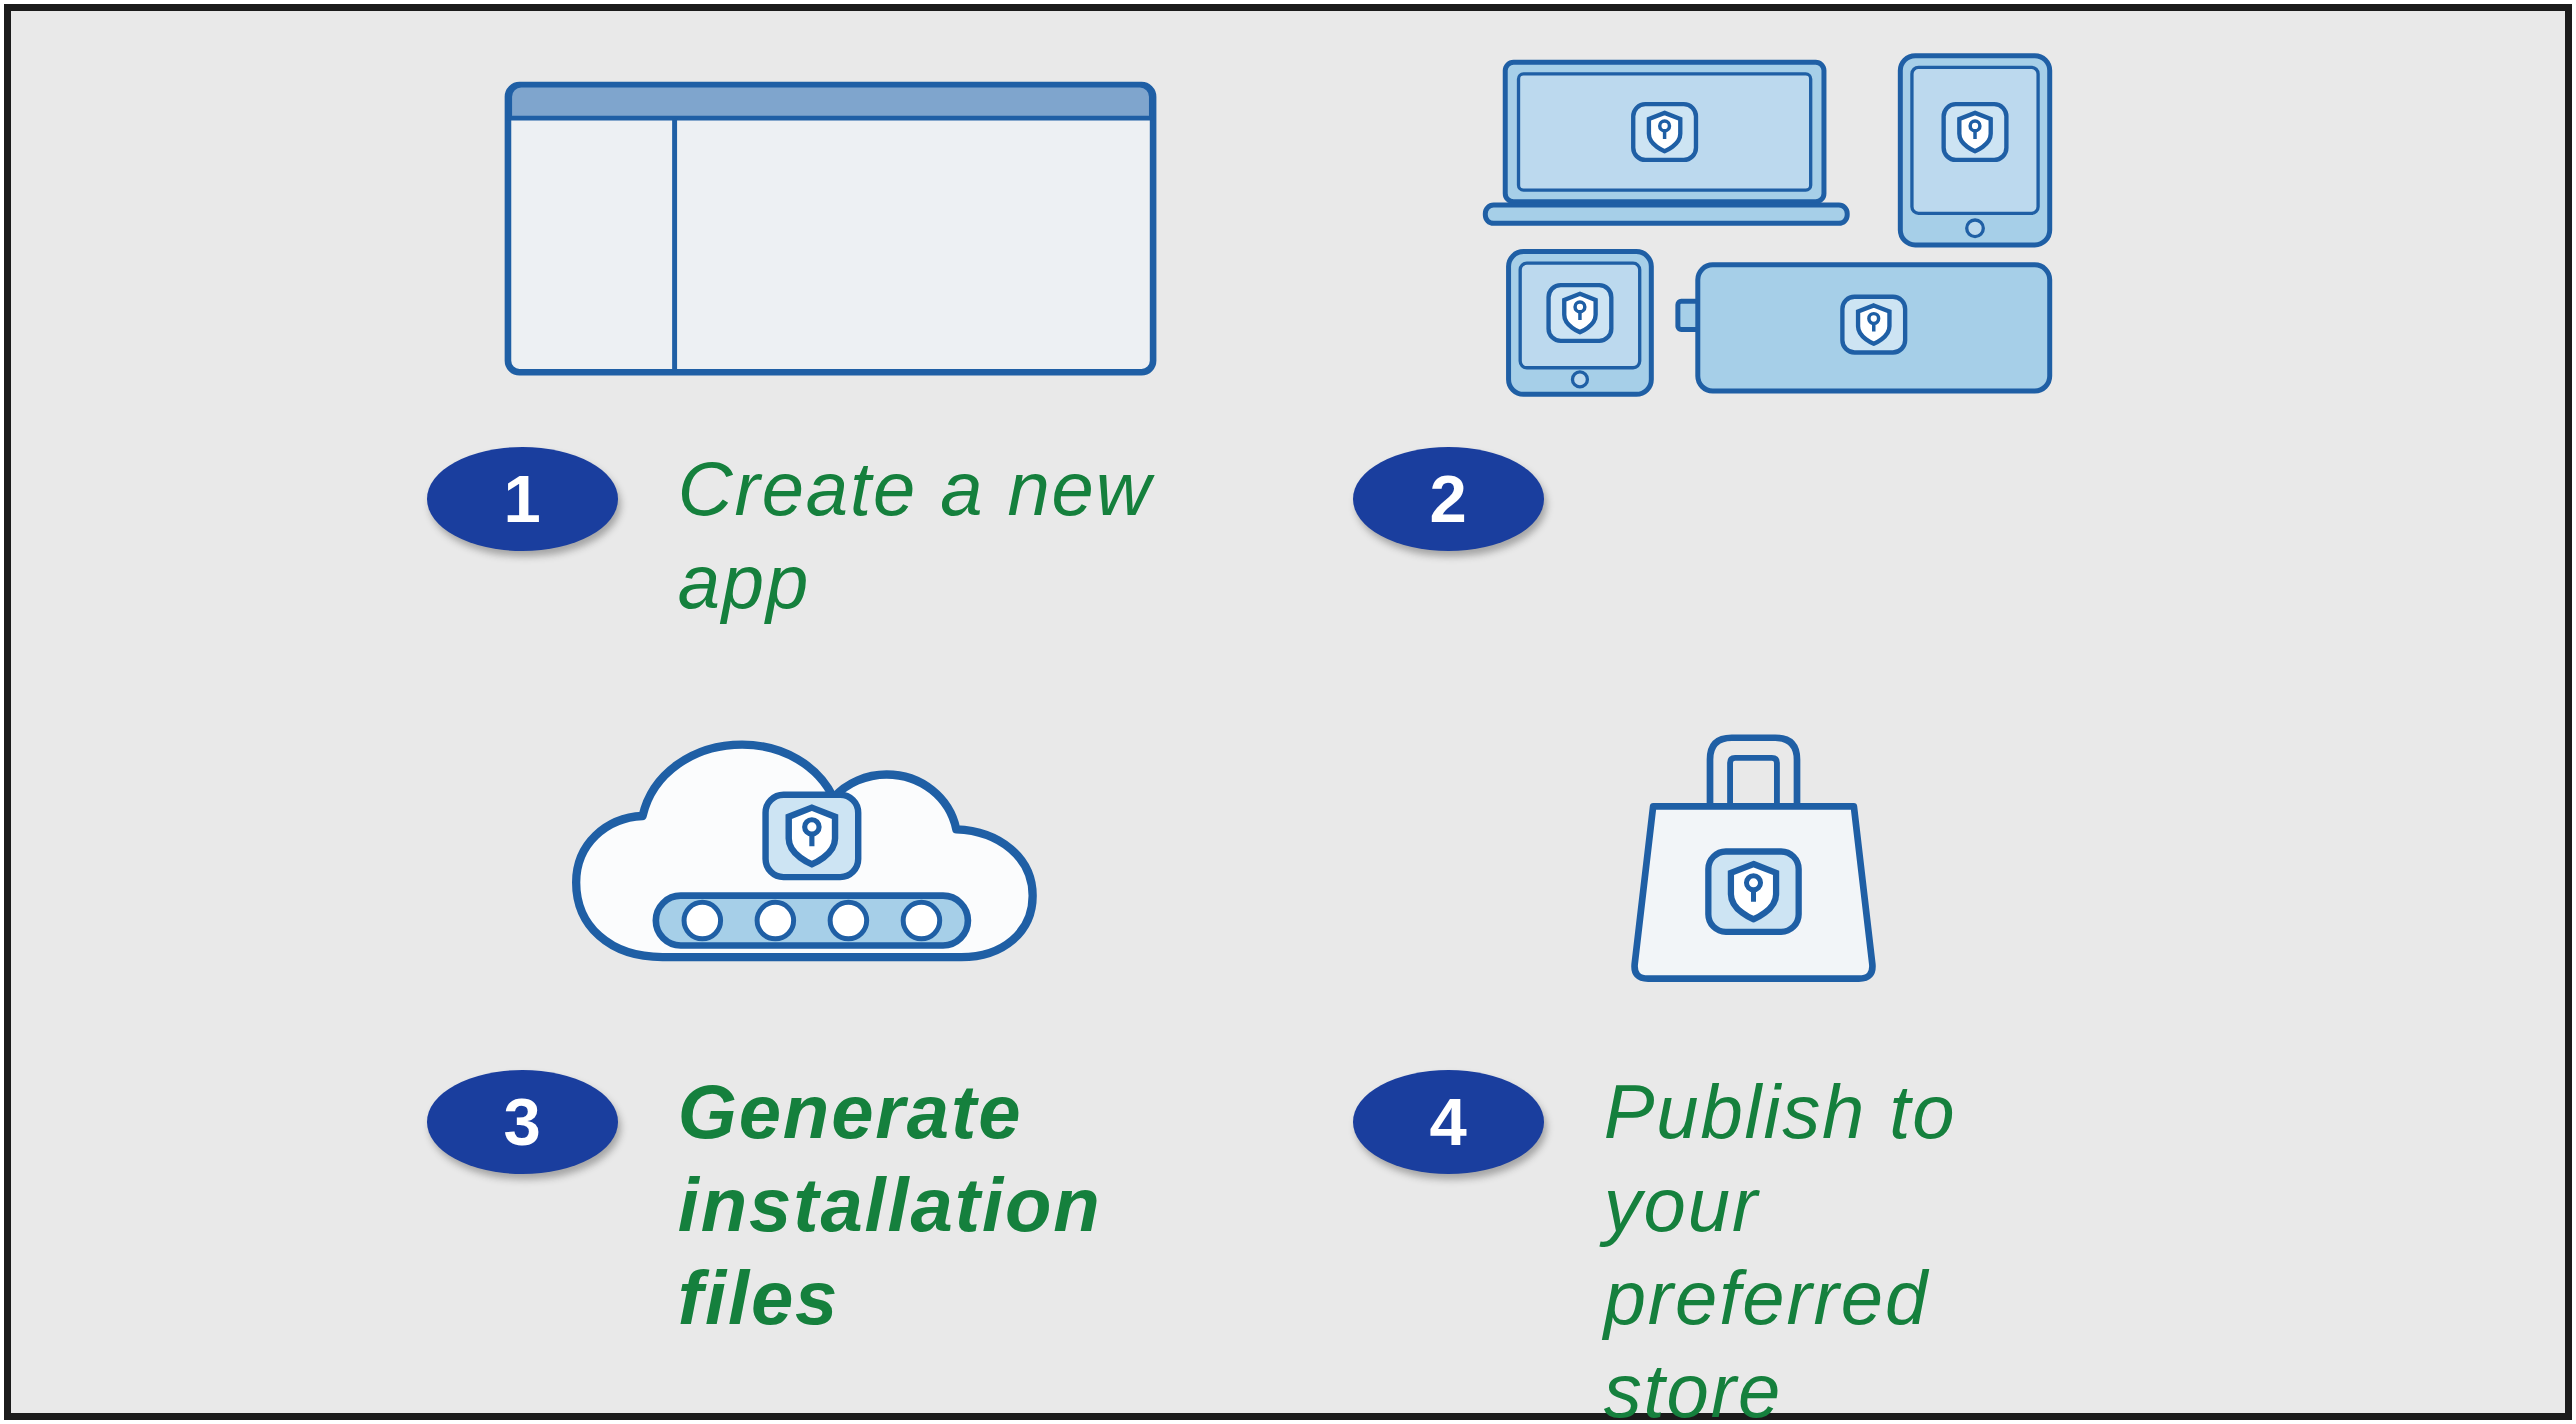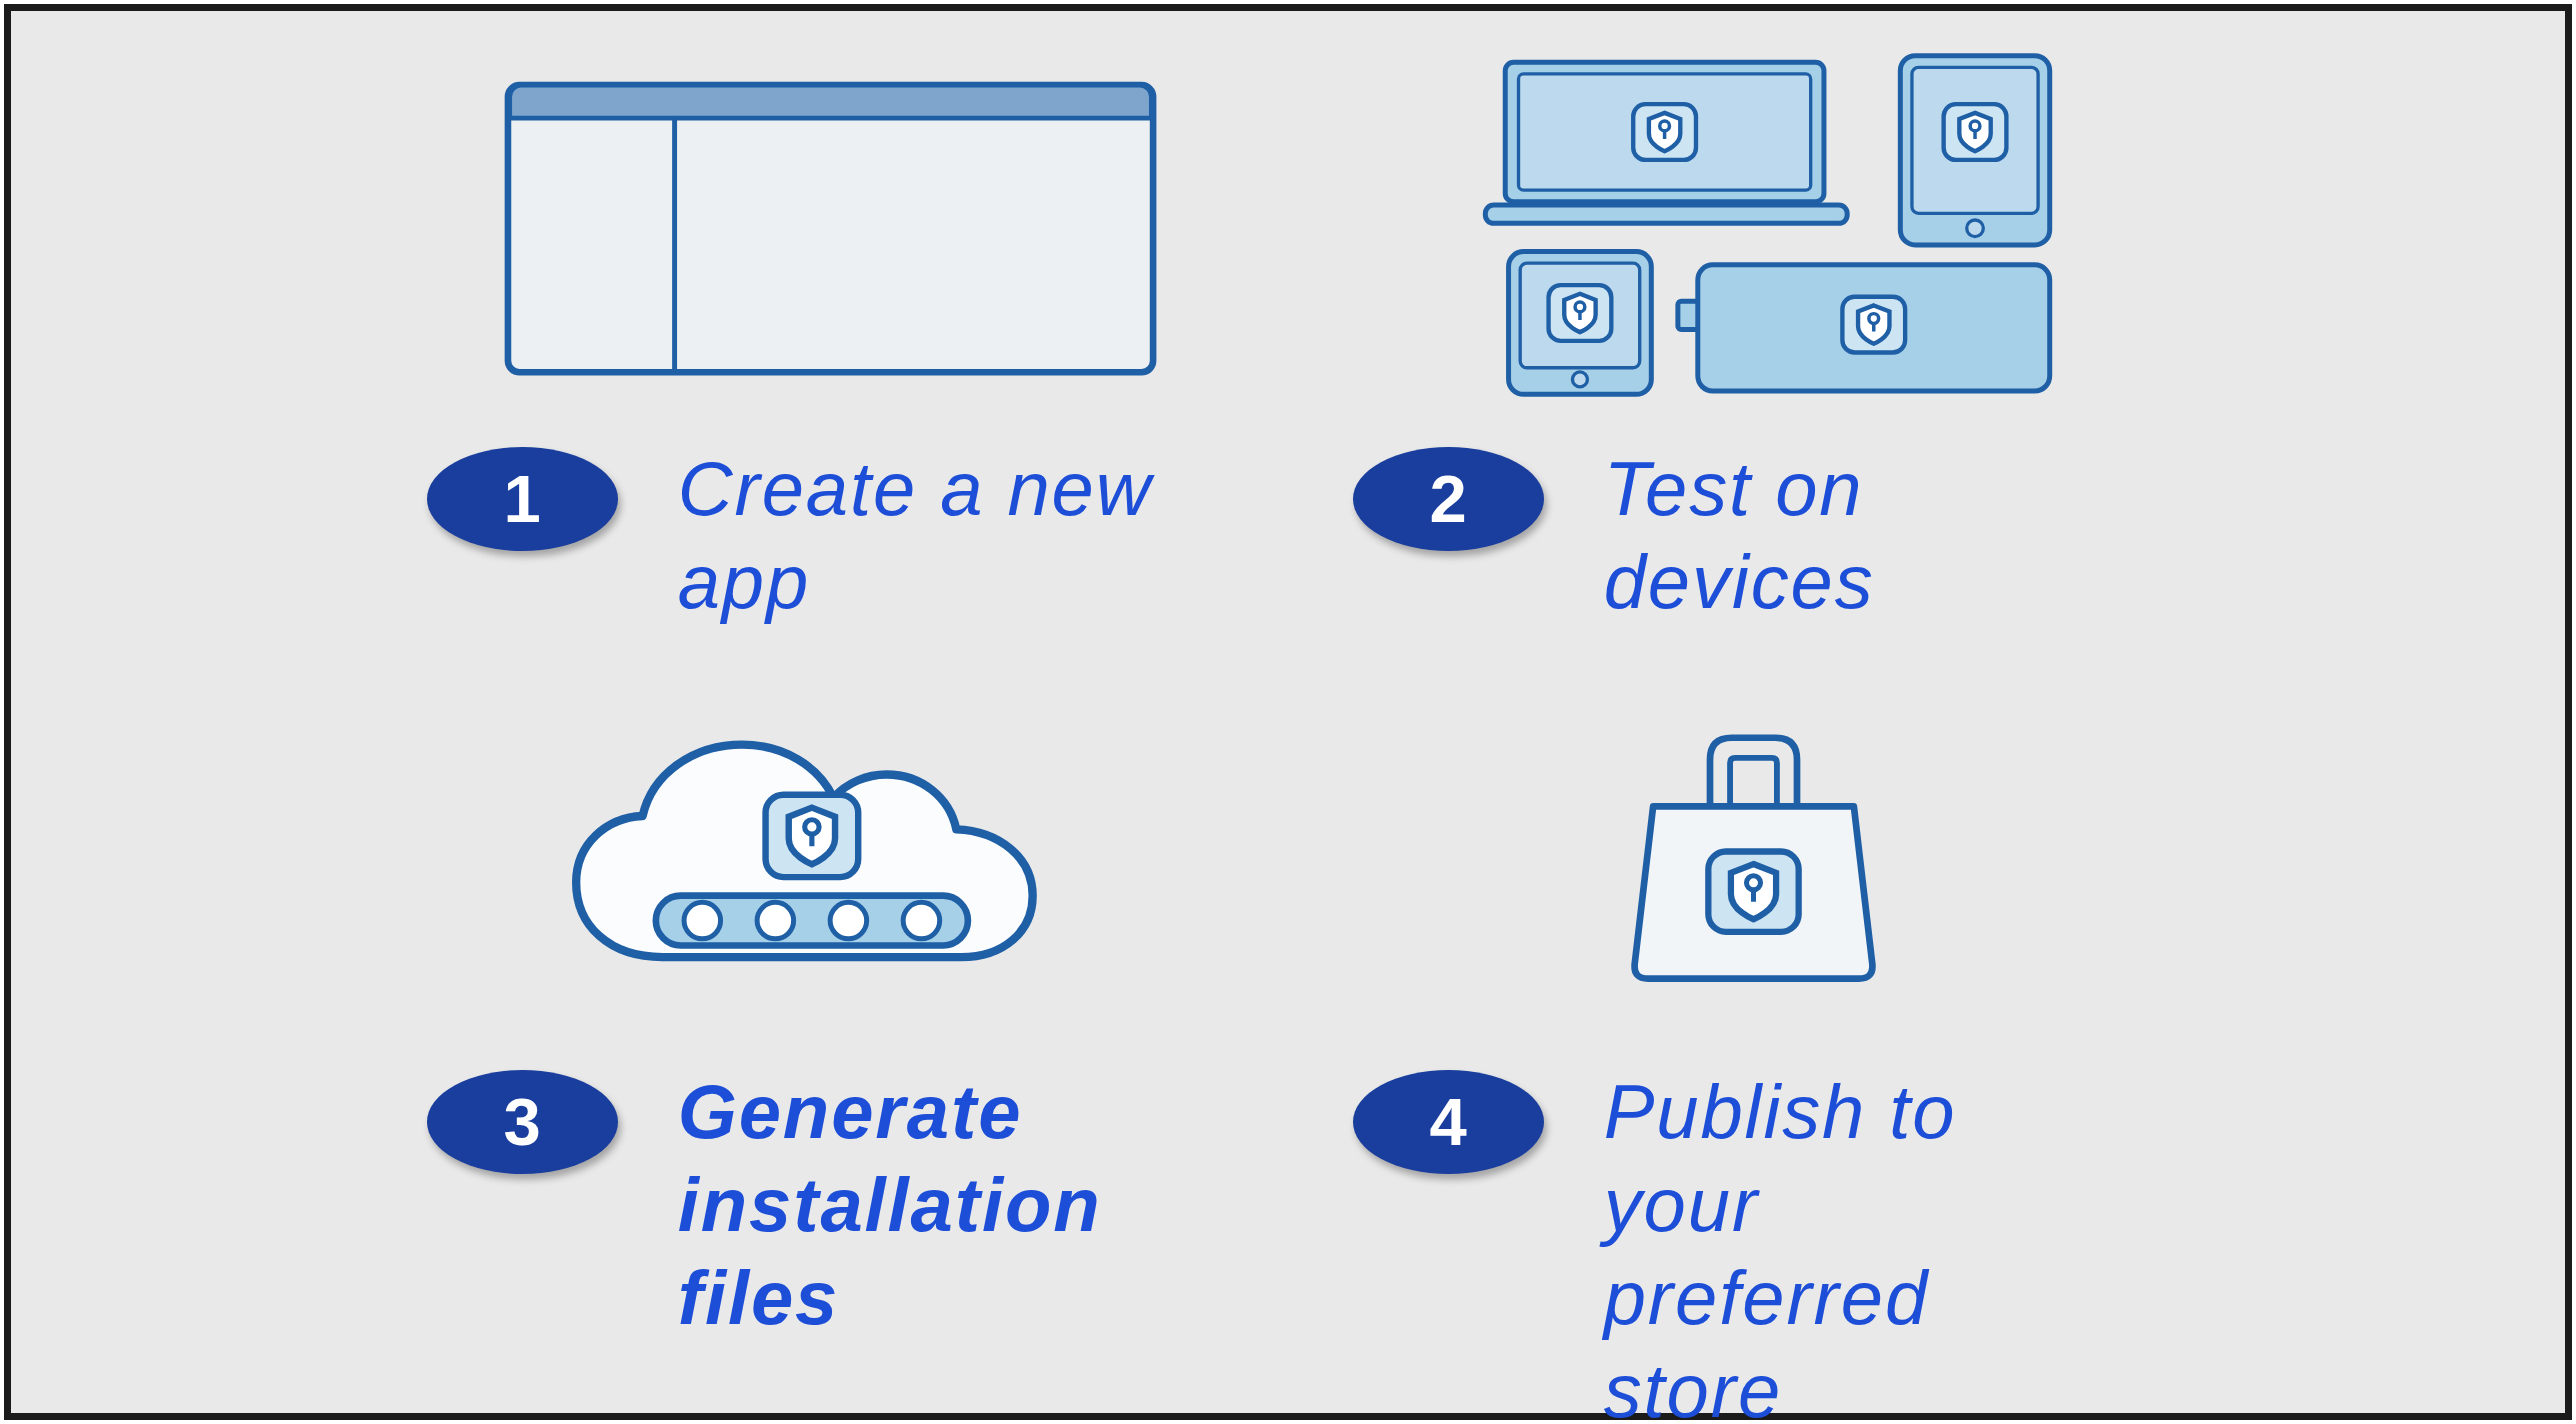--- a/index.html
+++ b/index.html
@@ -46,21 +46,21 @@
   .b2 { left: 1342px; top: 436px; }
   .b3 { left: 416px;  top: 1059px; }
   .b4 { left: 1342px; top: 1059px; }
 
   .label {
     position: absolute;
     font-style: italic;
     font-size: 76px;
     line-height: 93px;
     letter-spacing: 1.9px;
-    color: #1d4ed8;
+    color: #15803d;
     white-space: pre-line;
   }
   .l1 { left: 667px;  top: 431px;  width: 614px; }
   .l2 { left: 1593px; top: 431px;  width: 539px; }
   .l3 { left: 667px;  top: 1054px; width: 614px; font-weight: bold; }
   .l4 { left: 1593px; top: 1054px; width: 595px; }
 </style>
 </head>
 <body>
 
@@ -147,22 +147,20 @@
     </div>
     <div class="badge b3">
       <span>3</span>
     </div>
     <div class="badge b4">
       <span>4</span>
     </div>
 
     <div class="label l1">Create a new
 app</div>
-    <div class="label l2">Test on
-devices</div>
     <div class="label l3">Generate
 installation
 files</div>
     <div class="label l4">Publish to
 your
 preferred
 store</div>
 
   </div>
 </div>

